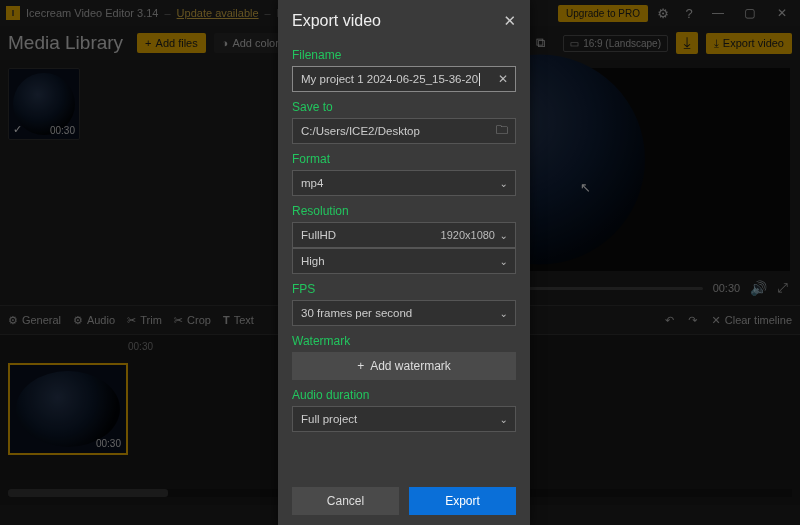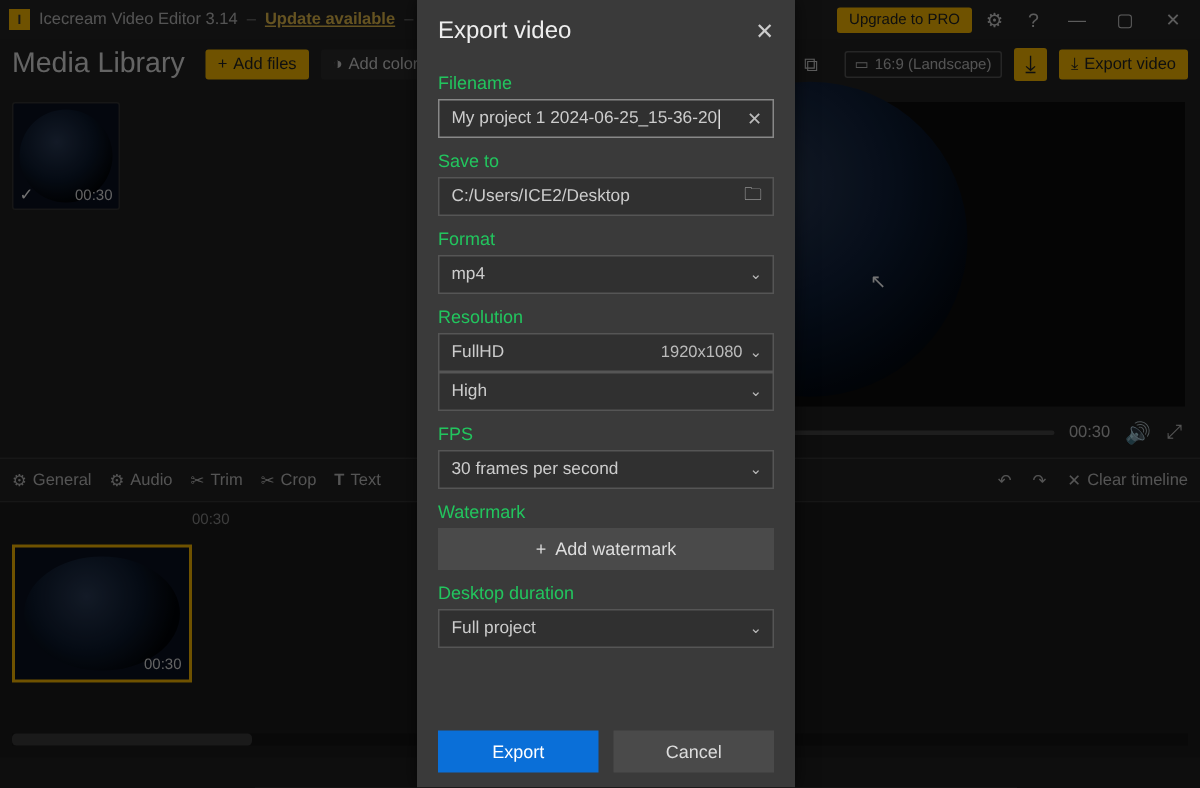--- a/index.html
+++ b/index.html
@@ -4,21 +4,21 @@
 <style>
   * { box-sizing: border-box; margin: 0; padding: 0; font-family: "Segoe UI", Arial, sans-serif; }
   html, body { width: 800px; height: 525px; overflow: hidden; background:#1a1a1a; color:#ccc; }
   .app { position:relative; width:800px; height:525px; background:#1f1f1f; }
   .dim-overlay { position:absolute; inset:0; background:rgba(0,0,0,0.55); z-index:5; pointer-events:none; }
 
   
   .titlebar { height:26px; background:#252525; display:flex; align-items:center; font-size:11px; color:#bbb; padding-left:6px; position:relative; z-index:1; }
   .app-icon { width:14px; height:14px; background:#f5b700; margin-right:6px; display:flex; align-items:center; justify-content:center; color:#333; font-size:9px; font-weight:bold;}
   .title-sep { margin:0 6px; color:#777; }
-  .update-link { color:#e0b84a; text-decoration:underline; cursor:pointer;font-weight:bold; }
+  .update-link { color:#e0b84a; text-decoration:underline; cursor:pointer; }
   .titlebar-right { margin-left:auto; display:flex; align-items:center; gap:4px; padding-right:4px;}
   .upgrade { background:#f5b700; color:#222; font-size:10px; padding:3px 8px; border-radius:2px; }
   .winbtn { width:28px; height:26px; display:flex; align-items:center; justify-content:center; color:#ccc; font-size:12px; }
   .tb-icon { width:22px; height:26px; display:flex; align-items:center; justify-content:center; color:#ccc; font-size:13px; }
 
   
   .toolbar { height:34px; background:#232323; display:flex; align-items:center; padding:0 8px; gap:8px; position:relative; z-index:1; }
   .media-title { font-size:19px; color:#ddd; margin-right:6px; }
   .btn-yellow { background:#f5b700; color:#222; font-size:11px; padding:4px 8px; border-radius:2px; display:flex; align-items:center; gap:4px;}
   .btn-dark { background:#2a2a2a; color:#ccc; font-size:11px; padding:4px 8px; border-radius:2px; display:flex; align-items:center; gap:4px;}
@@ -240,25 +240,25 @@
       <span>30 frames per second</span>
       <span class="fld-caret">⌄</span>
     </div>
 
     <div class="fld-label">Watermark</div>
     <div class="wm-btn">
       <span>+</span>
       <span>Add watermark</span>
     </div>
 
-    <div class="fld-label">Desktop duration</div>
+    <div class="fld-label">Audio duration</div>
     <div class="fld-select">
       <span>Full project</span>
       <span class="fld-caret">⌄</span>
     </div>
 
     <div class="dlg-footer">
+      <div class="dlg-btn dlg-cancel">Cancel</div>
       <div class="dlg-btn dlg-export">Export</div>
-      <div class="dlg-btn dlg-cancel">Cancel</div>
     </div>
   </div>
 
 </div>
 
 </body></html>

